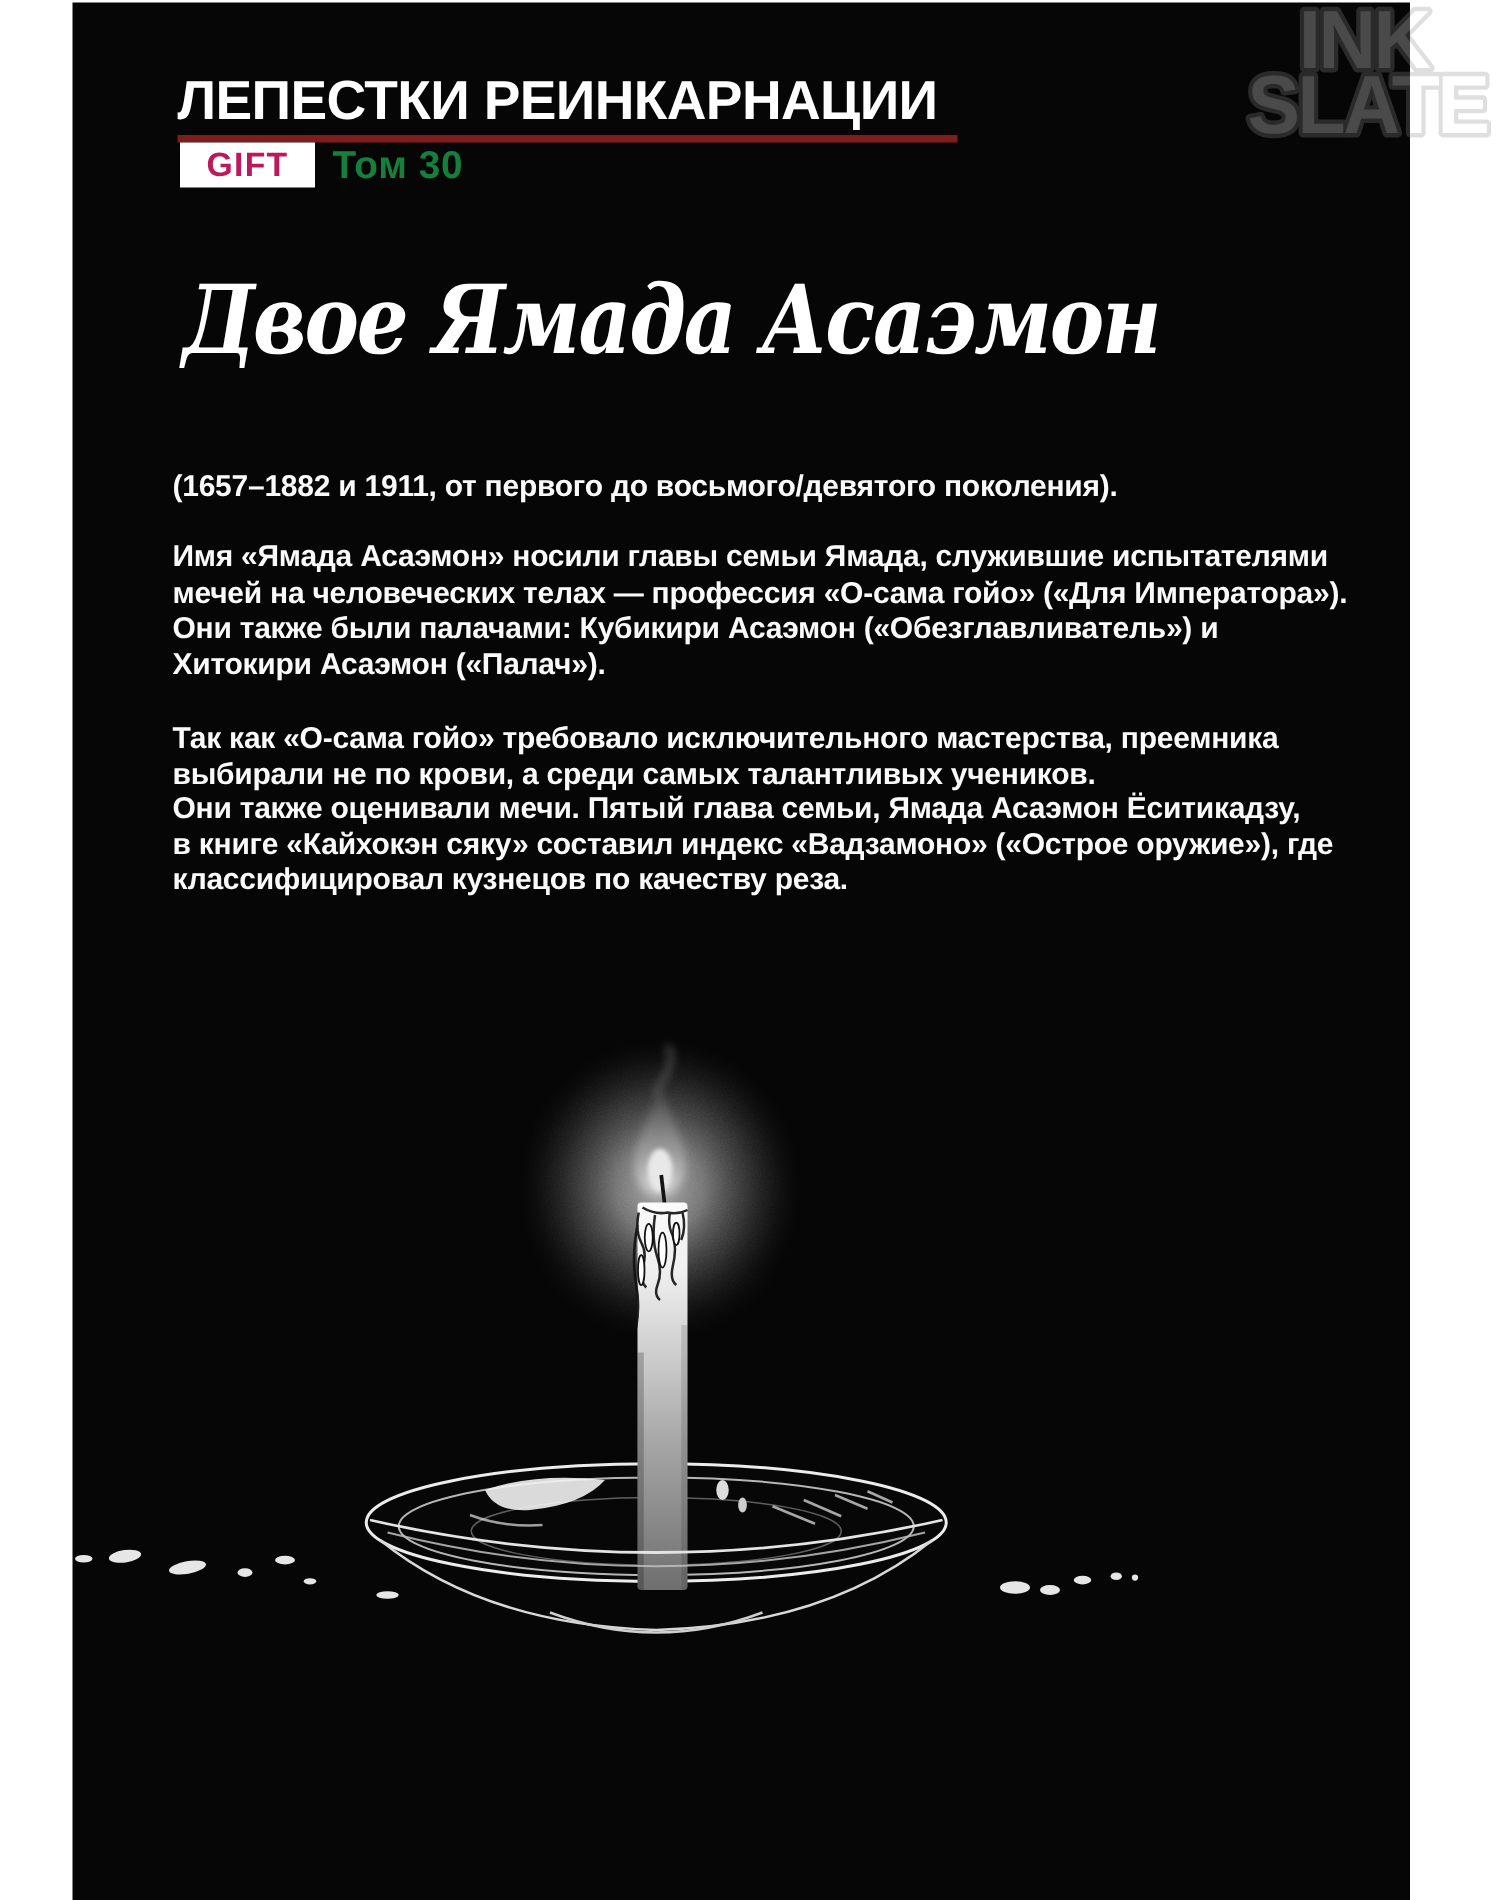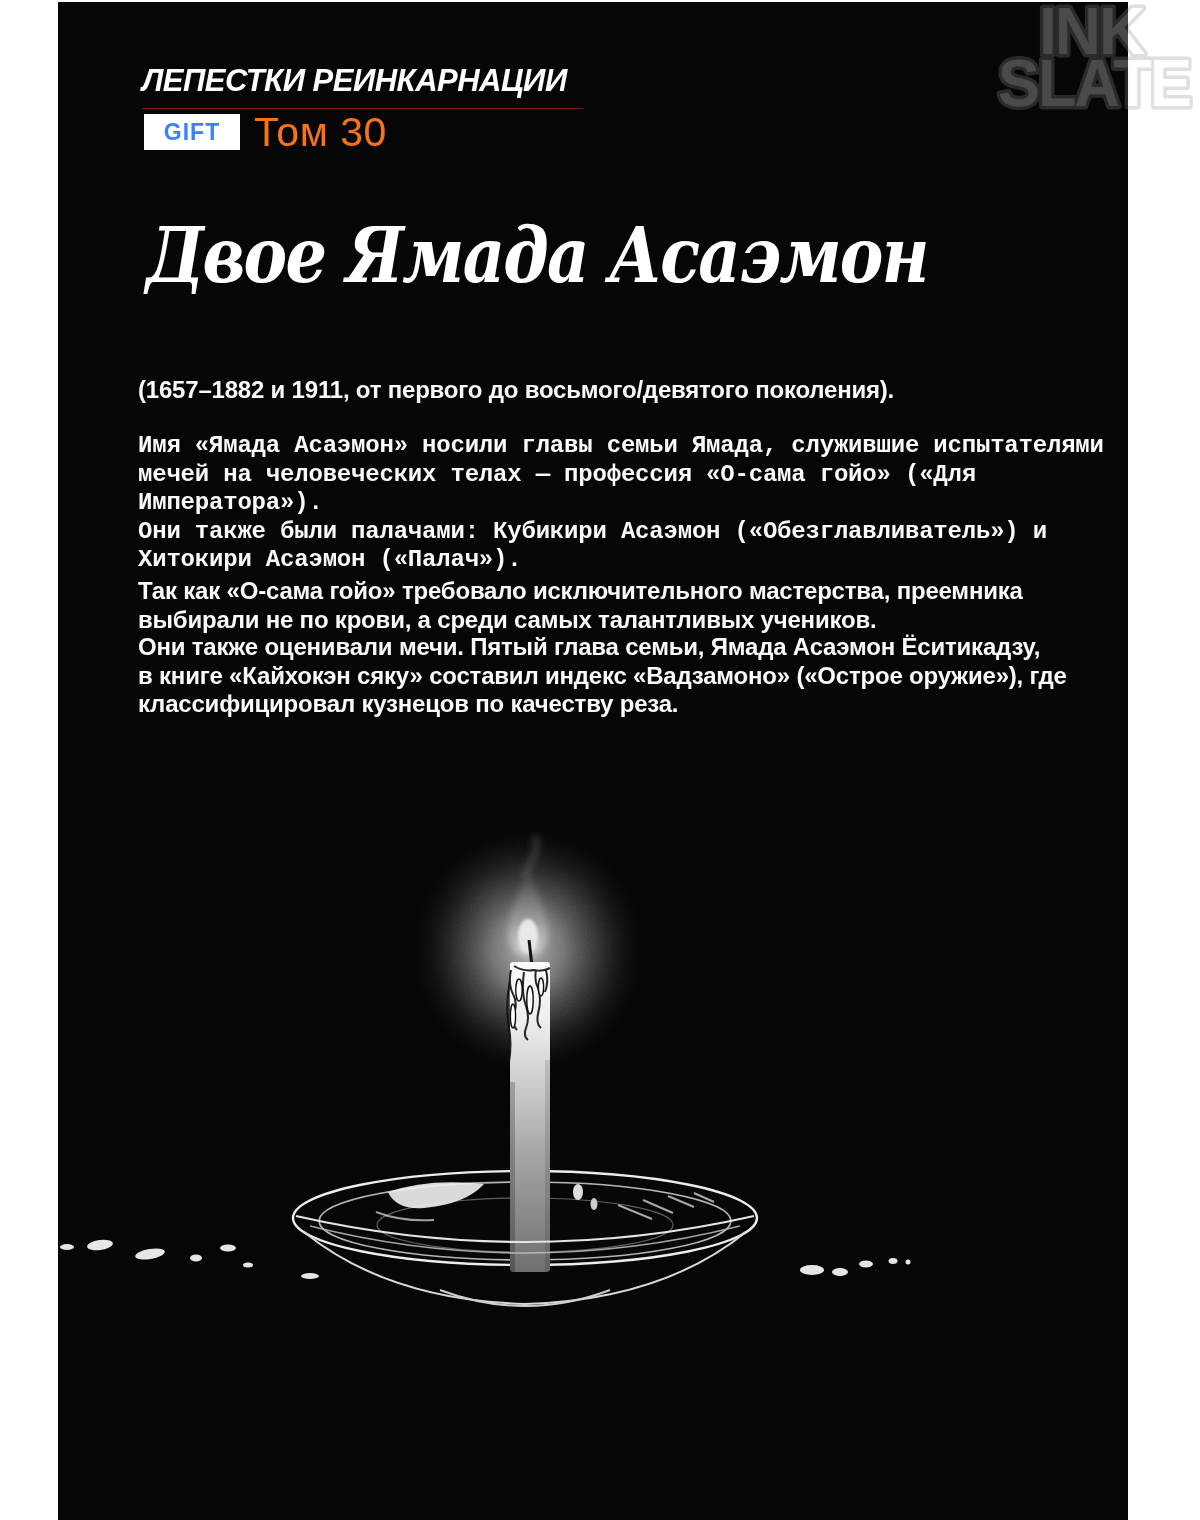--- a/index.html
+++ b/index.html
@@ -8,48 +8,47 @@
     background:#ffffff;font-family:"Liberation Sans",sans-serif;
   }
   .manga-page{
     position:absolute;left:58px;top:2px;width:1070px;height:1518px;
     background:#060606;overflow:hidden;
   }
   
   .series-title{
     position:absolute;left:84px;top:58px;margin:0;
     display:inline-block;color:#ffffff;
-    font-size:31px;line-height:42px;font-weight:600;letter-spacing:-0.5px;
-    padding:0 16px 6px 0;border-bottom:1px solid #7f1d1d;
+    font-size:44px;line-height:42px;font-weight:600;letter-spacing:-0.5px;
+    padding:0 16px 6px 0;border-bottom:6px solid #7f1d1d;
     white-space:nowrap;
-    font-style:italic;
   }
   .badge-row{position:absolute;left:86px;top:112px;height:36px;display:flex;align-items:center;}
   .gift-badge{
     display:inline-flex;align-items:center;justify-content:center;
-    background:#ffffff;color:#3b82f6;
-    width:96px;height:36px;font-size:23px;font-weight:700;letter-spacing:1px;
+    background:#ffffff;color:#be185d;
+    width:108px;height:36px;font-size:27px;font-weight:700;letter-spacing:1px;
   }
-  .volume{color:#f97316;font-size:41px;font-weight:400;margin-left:14px;letter-spacing:0.5px;}
+  .volume{color:#15803d;font-size:31px;font-weight:700;margin-left:14px;letter-spacing:0.5px;}
   
   .chapter-title{
     position:absolute;left:88px;top:212px;color:#ffffff;
     font-family:"DejaVu Serif","Liberation Serif",serif;
     font-style:italic;font-weight:600;font-size:76px;line-height:1.1;
     letter-spacing:-2px;transform:scaleX(0.86);transform-origin:left top;
     white-space:nowrap;
   }
   
   .body-par{
     position:absolute;left:80px;margin:0;width:992px;
     color:#fafafa;font-size:24px;line-height:28.5px;font-weight:700;
     letter-spacing:-0.2px;white-space:pre-line;
   }
   .p1{top:374px;}
-  .p2{top:430px;font-family:Liberation Mono, monospace;}
+  .p2{top:430px;}
   .p3{top:575px;}
   .p4{top:631px;}
   .p5{top:1382px;}
   
   .candle-svg{position:absolute;left:0;top:818px;}
   
   .watermark-svg{position:absolute;left:995px;top:0;opacity:0.27;}
   .watermark-svg text{
     font-family:"Liberation Sans",sans-serif;font-weight:700;font-size:66px;
     fill:#ffffff;stroke:#8a8a8a;stroke-width:7px;stroke-linejoin:round;

